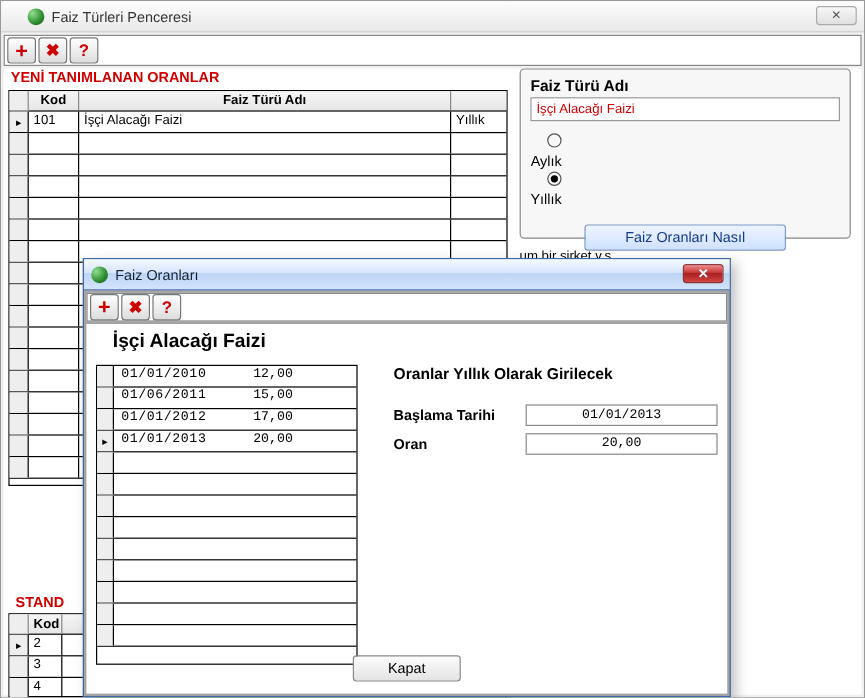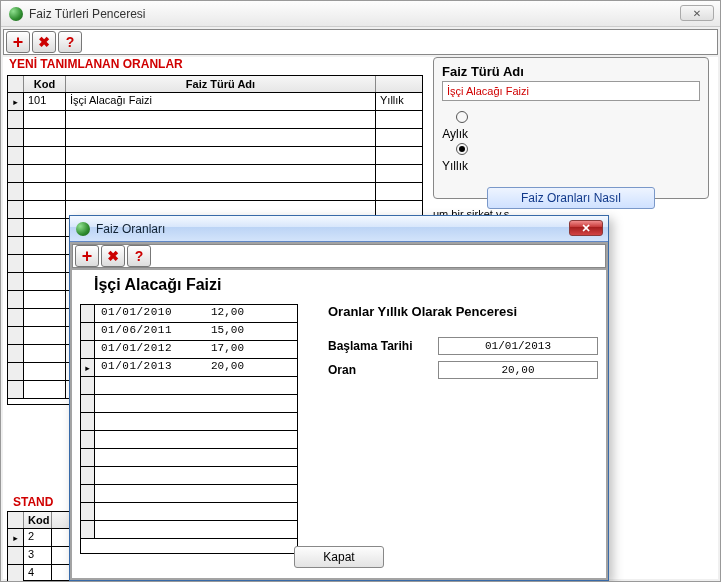--- a/index.html
+++ b/index.html
@@ -19,21 +19,21 @@
     position: absolute;
     left: 0; top: 0; right: 0; bottom: 0;
     background: #f0f0f0;
   }
   .outer-titlebar {
     height: 26px;
     background: linear-gradient(#fdfdfd, #e9e9e9);
     border-bottom: 1px solid #ccc;
     display: flex;
     align-items: center;
-    padding: 0 8px;
+    padding: 0 22px;
     position: relative;
   }
   .globe-icon {
     width: 14px; height: 14px;
     border-radius: 50%;
     background: radial-gradient(circle at 30% 30%, #8fe08f 0%, #2e8b2e 60%, #1a5c1a 100%);
     margin-right: 6px;
   }
   .outer-titlebar .title { font-size: 12px; color: #333; }
   .outer-close {
@@ -519,21 +519,21 @@
             <div class="date"></div>
             <div class="rate"></div>
           </div>
         <div class="rates-row">
             <div class="sel"></div>
             <div class="date"></div>
             <div class="rate"></div>
           </div>
       </div>
       <div class="right-form">
-        <div class="rf-head">Oranlar Yıllık Olarak Penceresi</div>
+        <div class="rf-head">Oranlar Yıllık Olarak Girilecek</div>
         <div class="rf-row">
           <div class="l">Başlama Tarihi</div>
           <input class="rf-field" value="01/01/2013" style="">
         </div>
         <div class="rf-row">
           <div class="l">Oran</div>
           <input class="rf-field" style="min-width: 60px;" value="20,00">
         </div>
       </div>
     </div>

